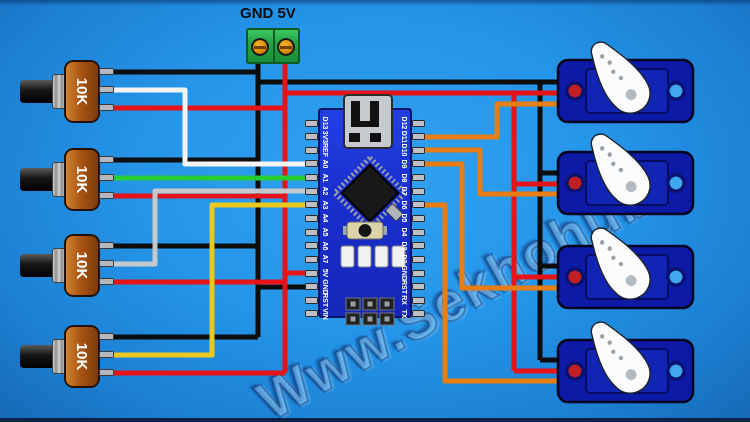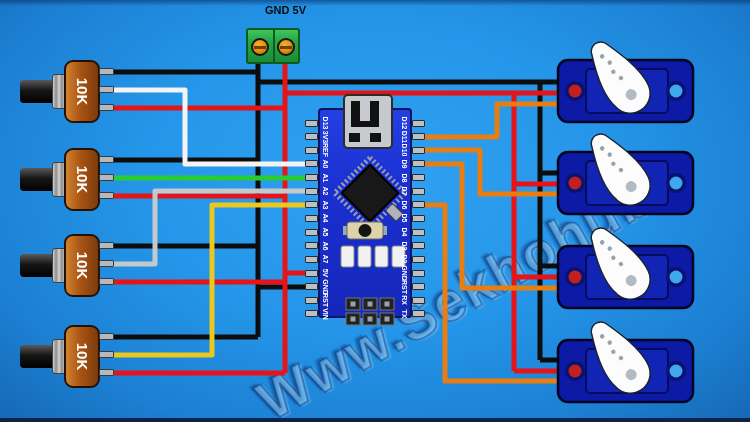--- a/index.html
+++ b/index.html
@@ -21,22 +21,22 @@
     -webkit-text-stroke:2px rgba(8,30,95,0.38);
     text-shadow:-3px -3px 2px rgba(5,25,85,0.35), 2px 2px 2px rgba(160,215,250,0.40);
   }
 
   .wires{position:absolute;left:0;top:0;z-index:2;}
   .wires polyline{fill:none;stroke-width:5;stroke-linejoin:round;stroke-linecap:butt;}
 
   .comp{position:absolute;z-index:3;}
 
   
-  .term-label{position:absolute;left:240px;top:4px;width:66px;text-align:right;
-    font-size:11px;font-weight:bold;color:#0a0a0a;z-index:4;}
+  .term-label{position:absolute;left:240px;top:4px;width:66px;text-align:left;
+    font-size:15px;font-weight:bold;color:#0a0a0a;z-index:4;}
   .terminal{left:246px;top:28px;width:54px;height:36px;
     background:linear-gradient(180deg,#3cc75f 0%,#28a647 35%,#1b8c38 100%);
     border:2px solid #0c5a20;border-radius:3px;box-sizing:border-box;}
   .terminal .divider{position:absolute;left:50%;top:0;width:2px;height:100%;background:#0c5a20;}
   .screw{position:absolute;top:8px;width:18px;height:18px;border-radius:50%;
     background:radial-gradient(circle at 40% 35%, #f7b133 0%, #df8e08 55%, #a86300 100%);
     border:2px solid #161616;box-sizing:border-box;}
   .screw::after{content:"";position:absolute;left:1px;right:1px;top:50%;height:3px;margin-top:-1px;
     background:rgba(90,50,0,.85);}
   .screw.s1{left:3px;} .screw.s2{left:29px;}

